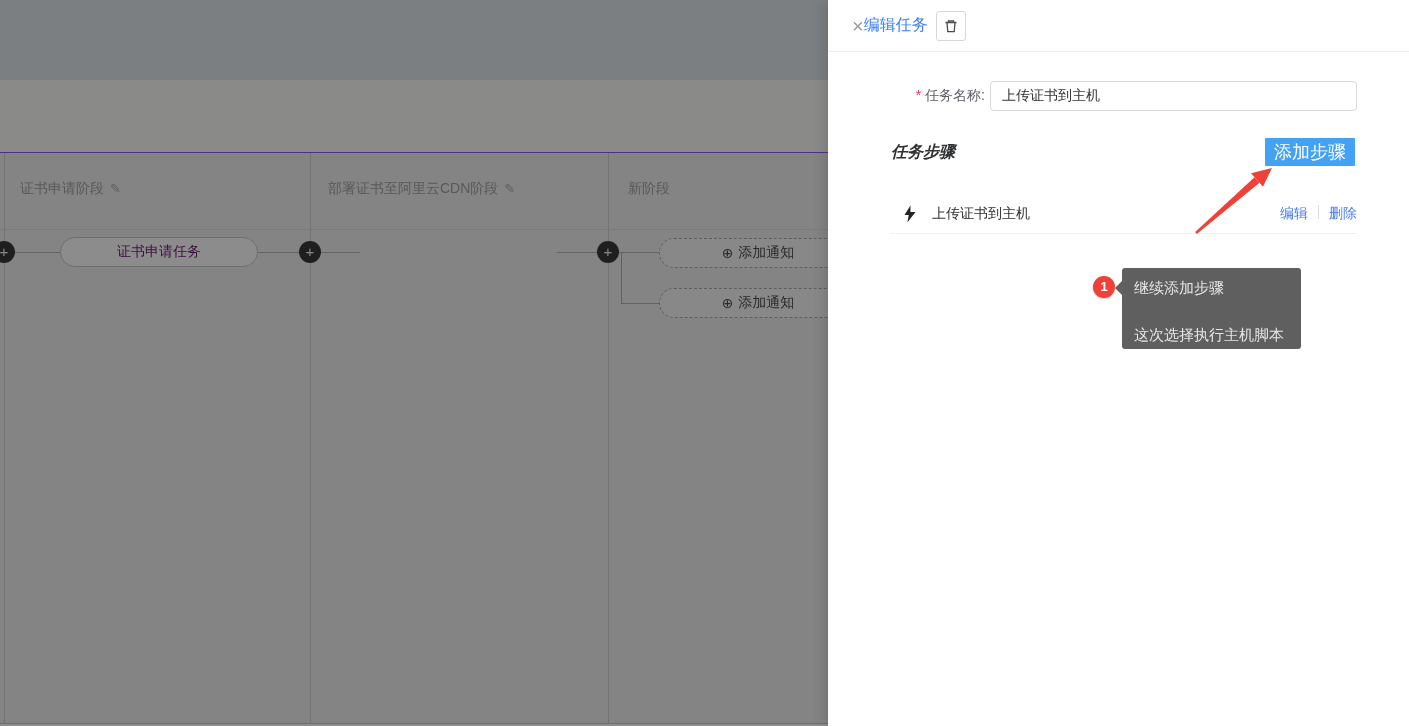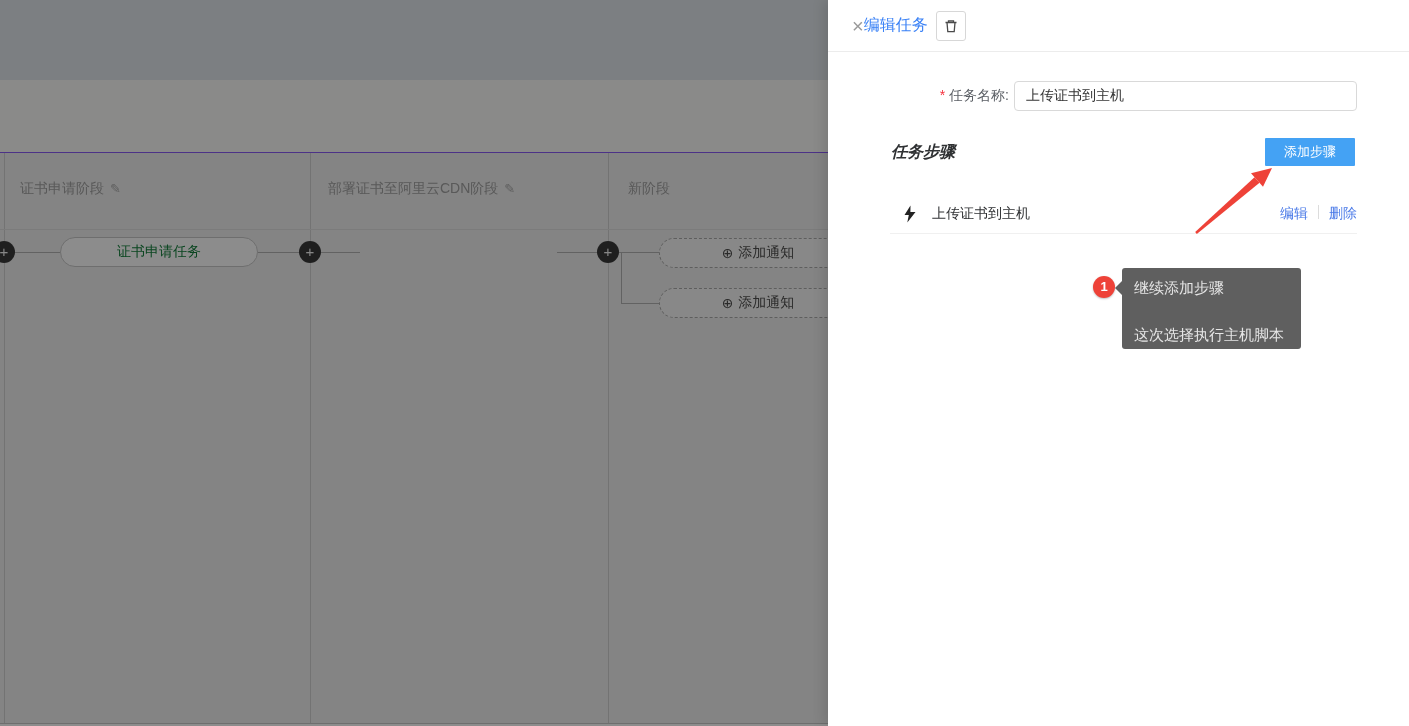--- a/index.html
+++ b/index.html
@@ -14,46 +14,46 @@
   .board { position:absolute; left:0; top:152px; width:110%; height:572px;
            background:#f0f0f0; border-top:1px solid #8b5cf6; border-bottom:1px solid #c9c9c9; }
   .vline { position:absolute; top:0; bottom:0; width:1px; background:#d2d2d2; }
   .hline-faint { position:absolute; left:0; right:0; top:76px; height:1px; background:#e0e0e0; }
   .stage-title { position:absolute; top:27px; font-size:14px; color:#a2a2a2; white-space:nowrap; }
   .stage-title .pencil { margin-left:6px; color:#ababab; font-size:13px; cursor:pointer; }
   .conn { position:absolute; background:#b3b3b3; }
   .plus-circle { position:absolute; width:22px; height:22px; border-radius:50%; background:#3a3a3a;
                  color:#f5f5f5; font-size:15px; line-height:21px; text-align:center; cursor:pointer; }
   .pill { position:absolute; height:30px; border-radius:15px; background:#fff; border:1px solid #c9c9c9;
-          display:flex; align-items:center; justify-content:center; font-size:14px; color:#15803d;
+          display:flex; align-items:center; justify-content:center; font-size:14px; color:#701a75;
           cursor:pointer; white-space:nowrap; }
   .pill.add { background:#f8f8f7; border:1px dashed #ababab; color:#4f4f4f; }
   .pill.add .oplus { margin-right:5px; font-size:14px; color:#4f4f4f; }
   .dim { position:absolute; inset:0; background:rgba(0,0,0,0.45); cursor:pointer; }
 
   
   .drawer { position:absolute; left:828px; top:0; width:581px; height:726px; background:#fff;
             box-shadow:-4px 0 12px rgba(0,0,0,0.12); }
   .drawer-header { height:52px; display:flex; align-items:center; padding:0 24px;
                    border-bottom:1px solid #ececec; }
   .close-x { font-size:20px; color:#9a9a9a; line-height:1; cursor:pointer; }
   .drawer-title { margin-left:0; font-size:16px; color:#3b82f6; font-weight:500; }
   .trash-btn { margin-left:8px; width:30px; height:30px; border:1px solid #d7d7d7; border-radius:3px;
                background:#fff; display:flex; align-items:center; justify-content:center; cursor:pointer; }
-  .form-row { margin-top:29px; padding-left:86px; padding-right:52px; display:flex; align-items:center; }
+  .form-row { margin-top:29px; padding-left:62px; padding-right:52px; display:flex; align-items:center; }
   .form-label { width:95px; text-align:right; font-size:14px; color:#5c6066; flex:none; }
   .req { color:#f5313d; margin-right:4px; }
   .form-input { flex:1; height:30px; margin-left:5px; border:1px solid #d9d9d9; border-radius:4px;
                 padding:0 11px; font-size:14px; color:#333; outline:none;
                 font-family:"Liberation Sans","DejaVu Sans",sans-serif; }
   .steps-header { margin-top:27px; padding-left:63px; padding-right:54px; display:flex;
                   align-items:center; justify-content:space-between; }
   .steps-heading { font-size:16px; font-weight:700; color:#2f3133;font-style:italic; }
   .add-step-btn { width:90px; height:28px; border:none; border-radius:1px; background:#44a2f4;
-                  color:#fff; font-size:13px; cursor:pointer;
+                  color:#fff; font-size:18px; cursor:pointer;
                   font-family:"Liberation Sans","DejaVu Sans",sans-serif; }
   .step-row { margin:28px 52px 0 62px; height:40px; display:flex; align-items:center;
               border-bottom:1px solid #f0f0f0; }
   .bolt { width:14px; height:18px; margin-left:13px; flex:none; }
   .step-title { margin-left:15px; font-size:14px; color:#2f3133; }
   .step-actions { margin-left:auto; display:flex; font-size:14px; }
   .step-link { color:#4a7ae8; cursor:pointer; }
   .step-sep { width:1px; height:14px; background:#dcdcdc; margin:0 10px; }
 
   

